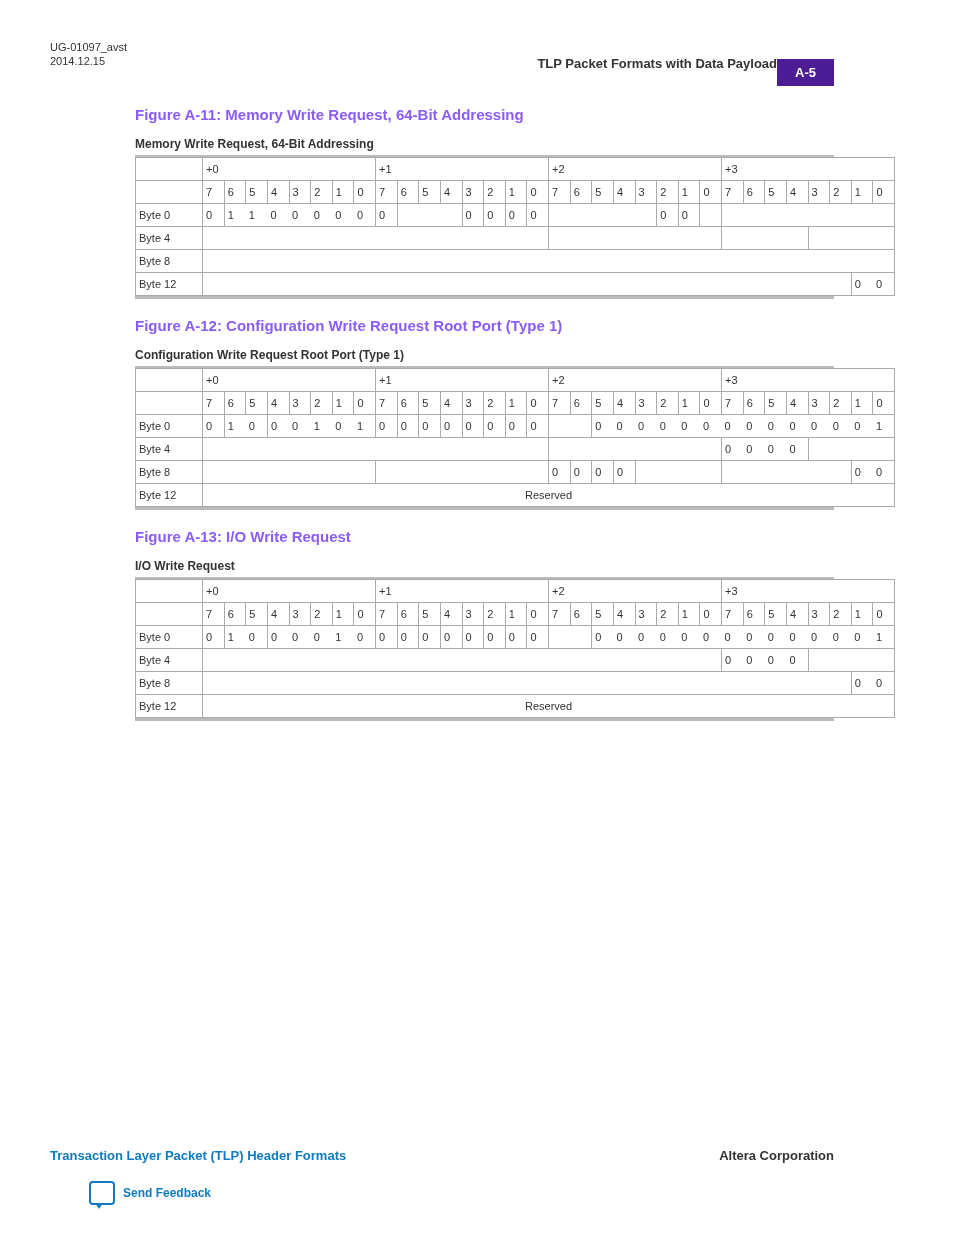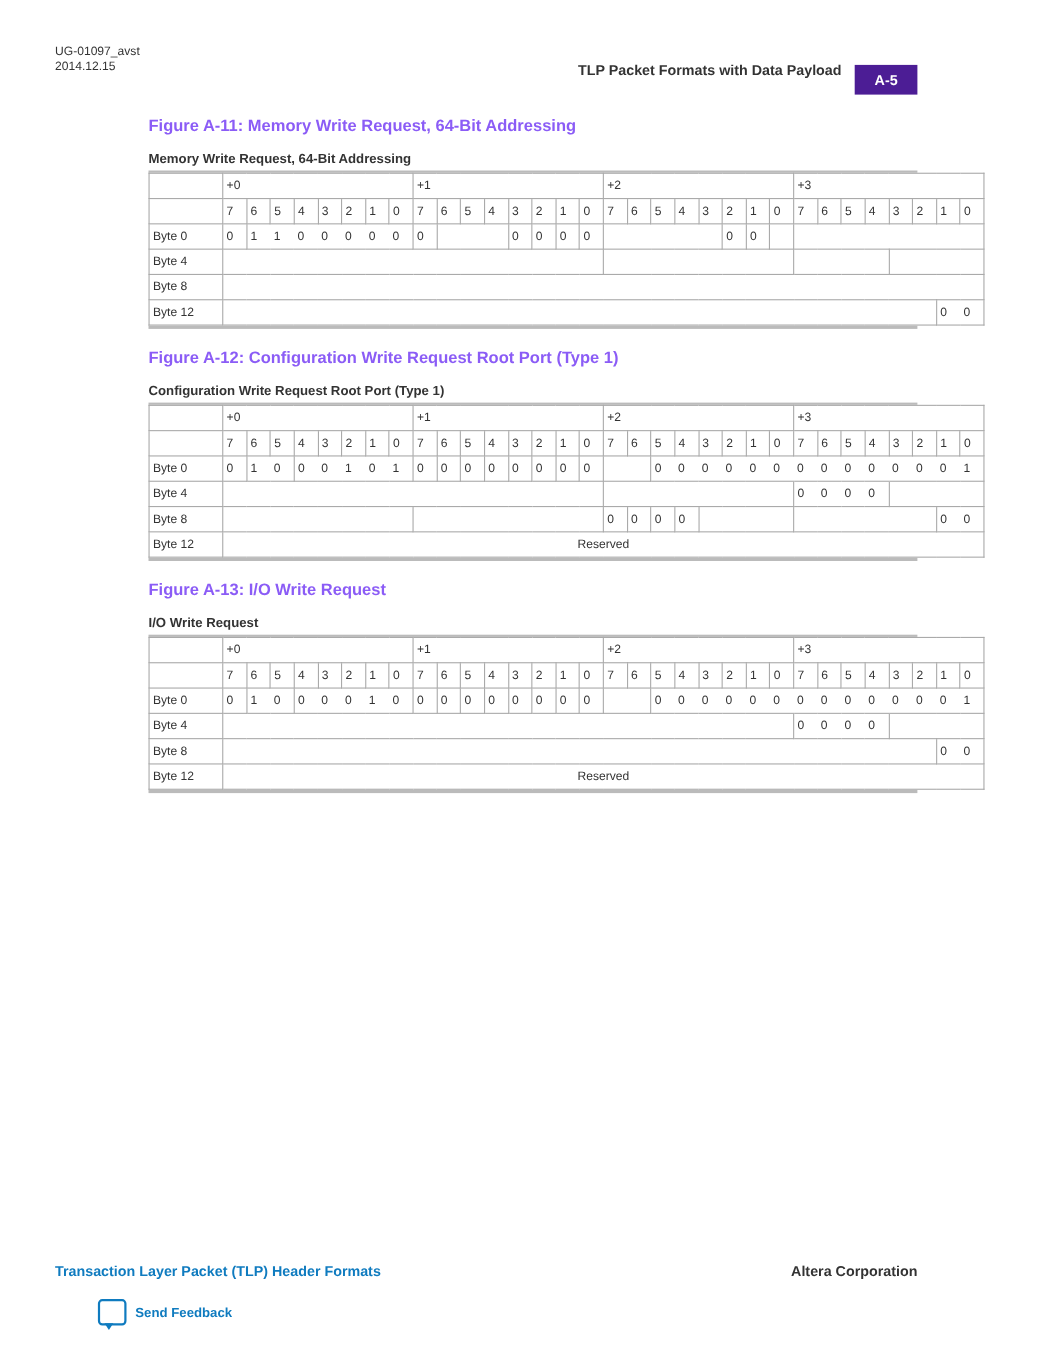--- a/index.html
+++ b/index.html
@@ -24,21 +24,20 @@
     margin-bottom: 20px;
   }
   .header-left {
     font-size: 11px;
     color: #333;
     line-height: 1.3;
   }
   .header-right {
     display: flex;
     align-items: center;
-    gap: 12px;
   }
   .header-title {
     font-size: 13px;
     font-weight: bold;
     color: #333;
   }
   .page-tag {
     background: #4c1d95;
     color: #fff;
     font-weight: bold;

